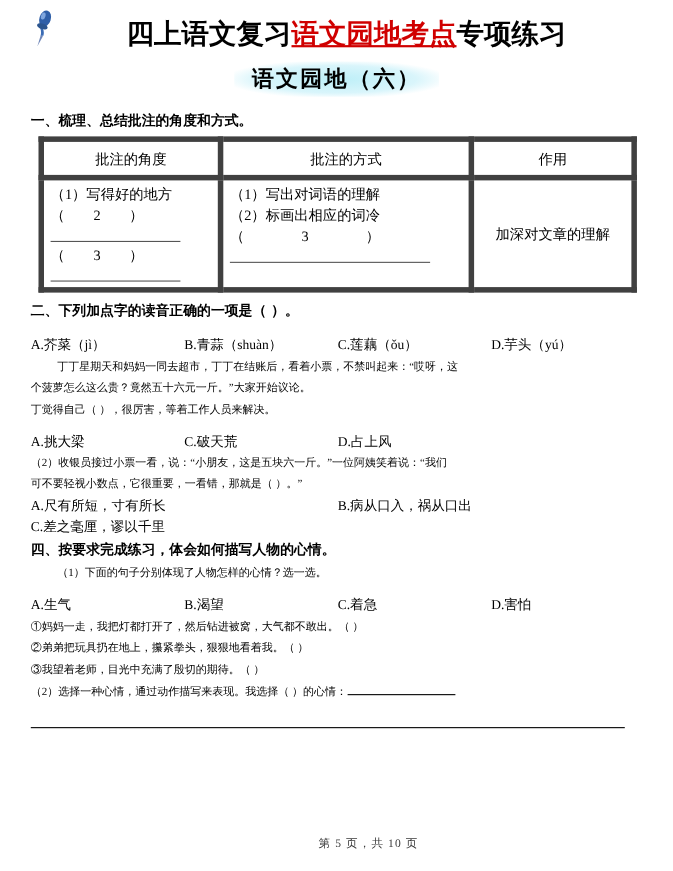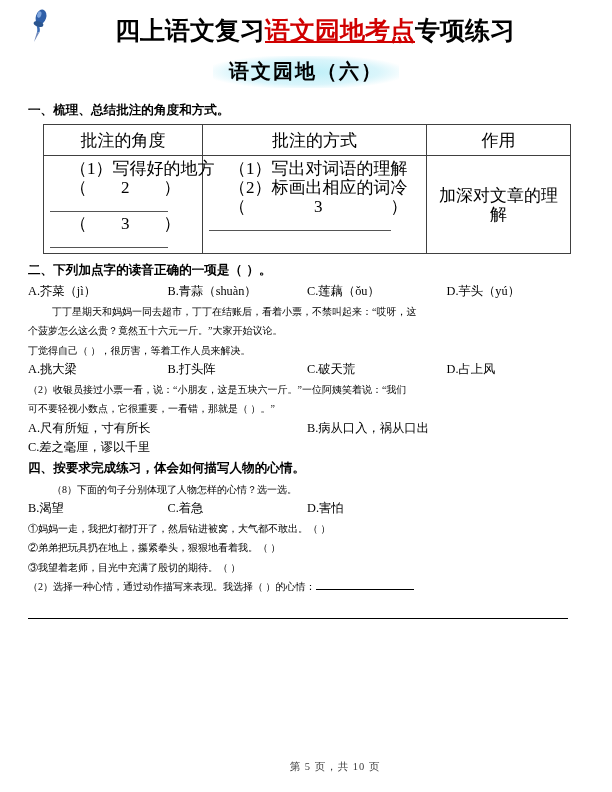--- a/index.html
+++ b/index.html
@@ -87,39 +87,39 @@
     white-space: nowrap;
   }
   .ln.indent { text-indent: 24px; }
   .opt-row {
     font-size: 12.3px;
     line-height: 19.5px;
     margin: 0;
     display: flex;
   }
   .opt-row .op { display: inline-block; }
-  .opt-4 .op { width: 25%; }
+  .opt-4 .op { width: 25%; margin-top: 10px; }
   .opt-2 .op { width: 50%; }
 
   
   .tbl-wrap {
     margin: 4px 0 6px 0;
     display: flex;
     justify-content: center;
   }
   table.grid {
     border-collapse: collapse;
     width: 500px;
     table-layout: fixed;
   }
   table.grid td, table.grid th {
-    border: 1px solid #404040;
+    border: 5px solid #404040;
     vertical-align: top;
     padding: 3px 6px;
-    font-size: 17px;
+    font-size: 13px;
     line-height: 19px;
     font-weight: normal;
   }
   table.grid th {
     text-align: center;
     vertical-align: middle;
     height: 26px;
     padding: 2px 4px;
   }
   .c1 { width: 150px; }
@@ -129,21 +129,20 @@
     display: block;
     border-bottom: 1px solid #555;
     height: 13px;
     margin: 1px 0 2px 0;
   }
   .blank-rule.w130 { width: 118px; }
   .blank-rule.w180 { width: 182px; }
   .paren-line {
     display: block;
     white-space: pre;
-    margin-left: 20px;
   }
 
   
   .rule-inline {
     display: inline-block;
     border-bottom: 1px solid #000;
     height: 12px;
     vertical-align: baseline;
   }
   .rule-full {
@@ -232,37 +231,37 @@
       <span class="op">B.青蒜（shuàn）</span>
       <span class="op">C.莲藕（ǒu）</span>
       <span class="op">D.芋头（yú）</span>
     </div>
 
     <p class="ln indent">丁丁星期天和妈妈一同去超市，丁丁在结账后，看着小票，不禁叫起来：“哎呀，这</p>
     <p class="ln">个菠萝怎么这么贵？竟然五十六元一斤。”大家开始议论。</p>
     <p class="ln">丁觉得自己（        ），很厉害，等着工作人员来解决。</p>
     <div class="opt-row opt-4">
       <span class="op">A.挑大梁</span>
-      <span class="op">B.打头阵</span>
       <span class="op">C.破天荒</span>
       <span class="op">D.占上风</span>
     </div>
     <p class="ln">（2）收银员接过小票一看，说：“小朋友，这是五块六一斤。”一位阿姨笑着说：“我们</p>
     <p class="ln">可不要轻视小数点，它很重要，一看错，那就是（        ）。”</p>
     <div class="opt-row opt-2">
       <span class="op">A.尺有所短，寸有所长</span>
       <span class="op">B.病从口入，祸从口出</span>
     </div>
     <div class="opt-row opt-2">
       <span class="op">C.差之毫厘，谬以千里</span>
     </div>
 
     <p class="sec-head">四、按要求完成练习，体会如何描写人物的心情。</p>
-    <p class="ln indent">（8）下面的句子分别体现了人物怎样的心情？选一选。</p>
+    <p class="ln indent">（1）下面的句子分别体现了人物怎样的心情？选一选。</p>
     <div class="opt-row opt-4">
+      <span class="op">A.生气</span>
       <span class="op">B.渴望</span>
       <span class="op">C.着急</span>
       <span class="op">D.害怕</span>
     </div>
     <p class="ln">①妈妈一走，我把灯都打开了，然后钻进被窝，大气都不敢出。（        ）</p>
     <p class="ln">②弟弟把玩具扔在地上，攥紧拳头，狠狠地看着我。（        ）</p>
     <p class="ln">③我望着老师，目光中充满了殷切的期待。（        ）</p>
     <p class="ln"><span>（2）选择一种心情，通过动作描写来表现。我选择（        ）的心情：</span><span class="rule-inline" style="width:98px"></span></p>
     <span class="rule-full"></span>
 

